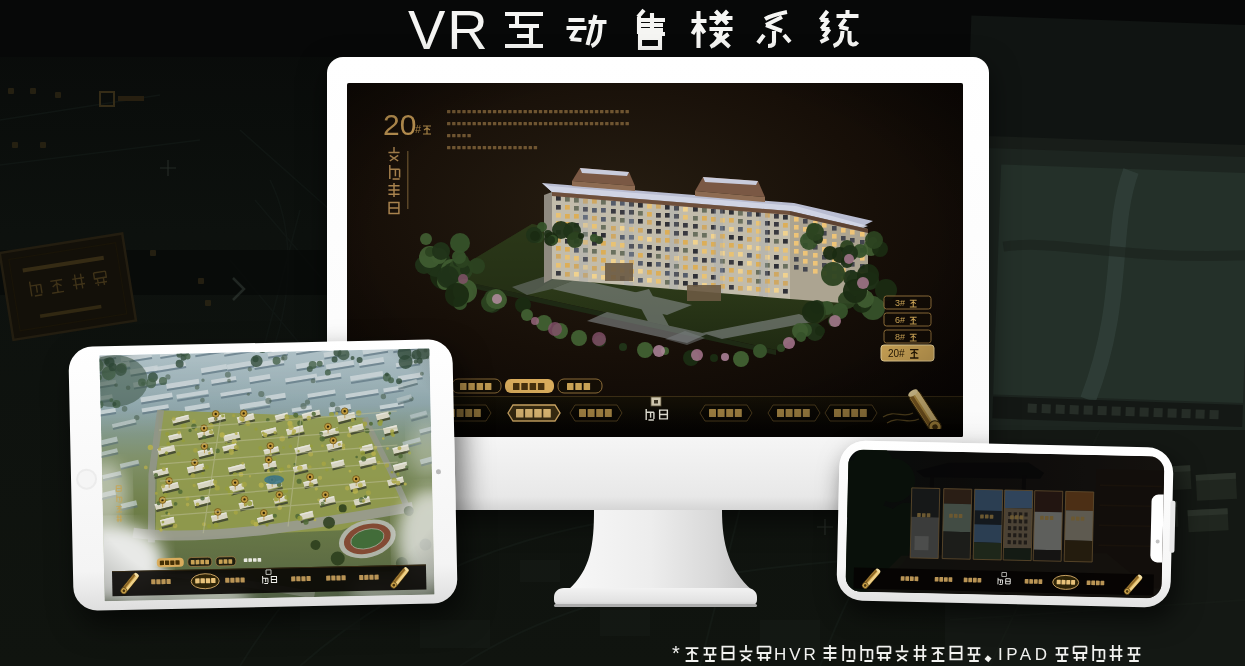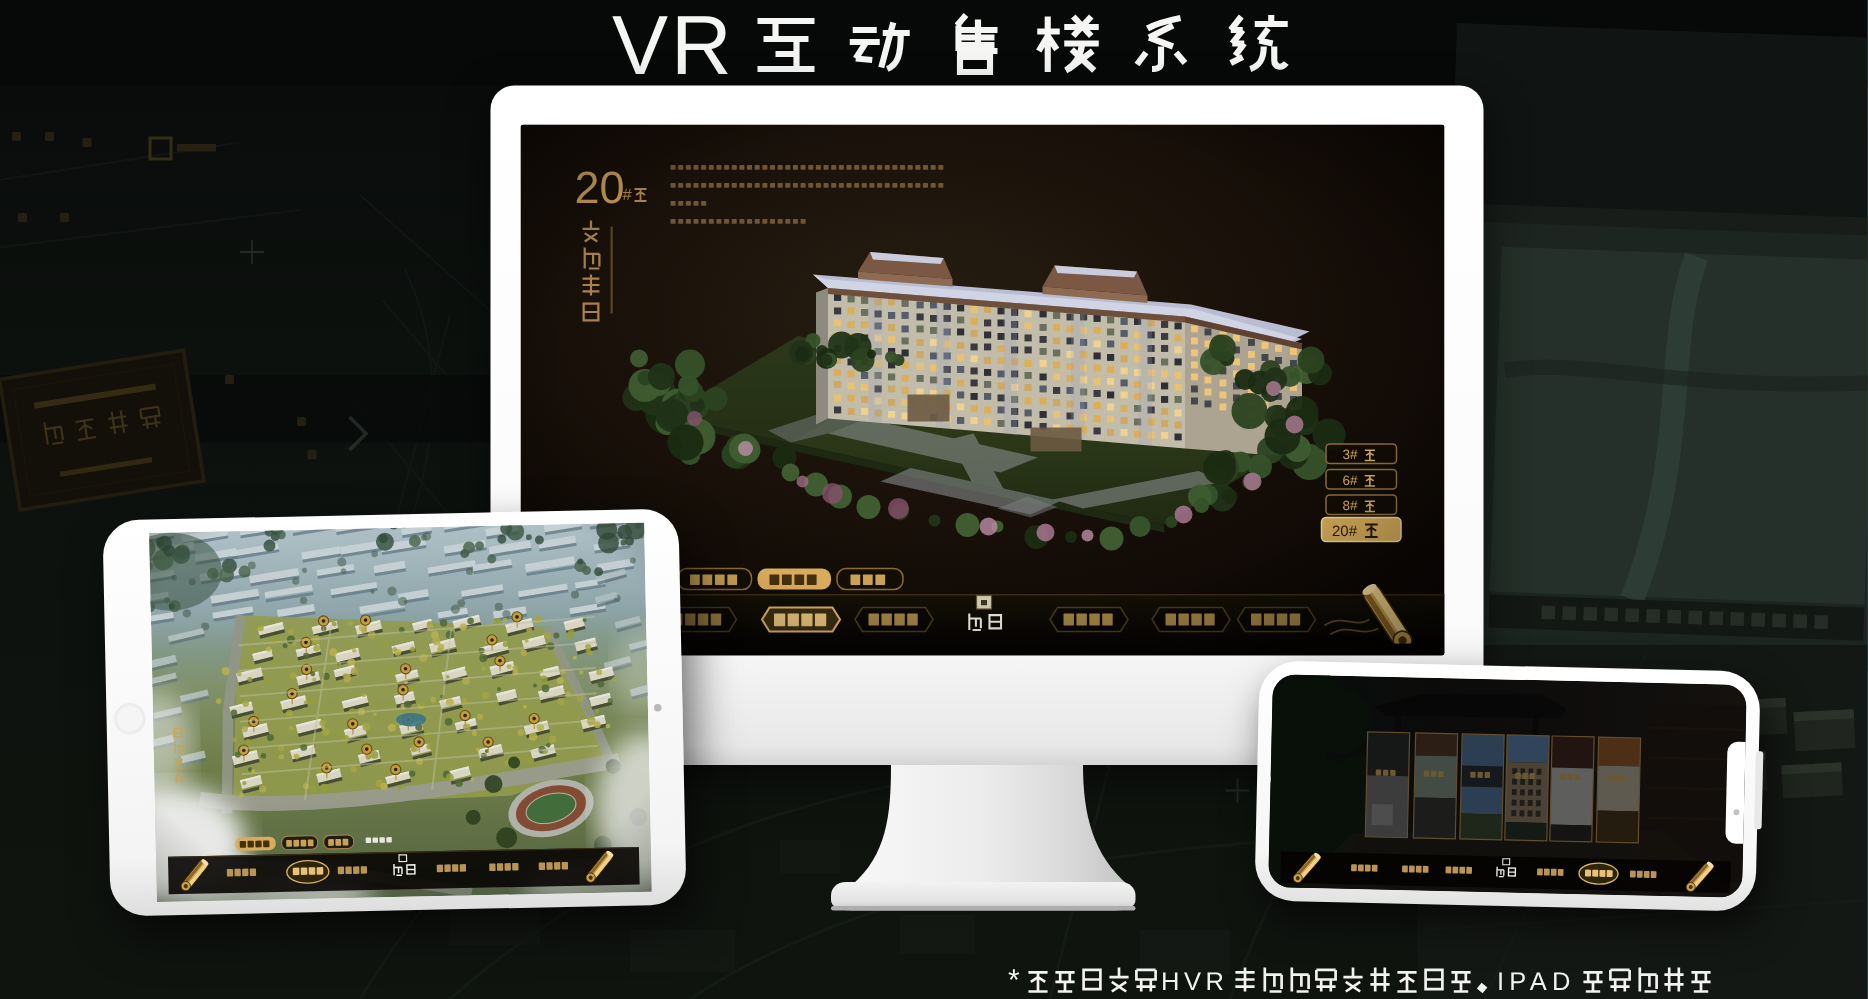--- a/index.html
+++ b/index.html
@@ -1,15 +1,15 @@
 <!DOCTYPE html>
 <html><head><meta charset="utf-8"><style>
 html,body{margin:0;padding:0;background:#0b0e0c;}
 *{box-sizing:border-box;font-family:"Liberation Sans",sans-serif;}
-#stage{position:relative;width:1245px;height:666px;overflow:hidden;background:#14b8a6;}
+#stage{position:relative;width:1245px;height:666px;overflow:hidden;background:#3b82f6;}
 .abs{position:absolute;}
 </style></head><body>
 <div id="stage">
 <svg class="abs" style="left:0;top:0" width="1245" height="666" viewBox="0 0 1245 666">
       <defs>
         <filter id="b6">
           <feGaussianBlur stdDeviation="6"></feGaussianBlur>
         </filter>
         <filter id="b10">
           <feGaussianBlur stdDeviation="10"></feGaussianBlur>

